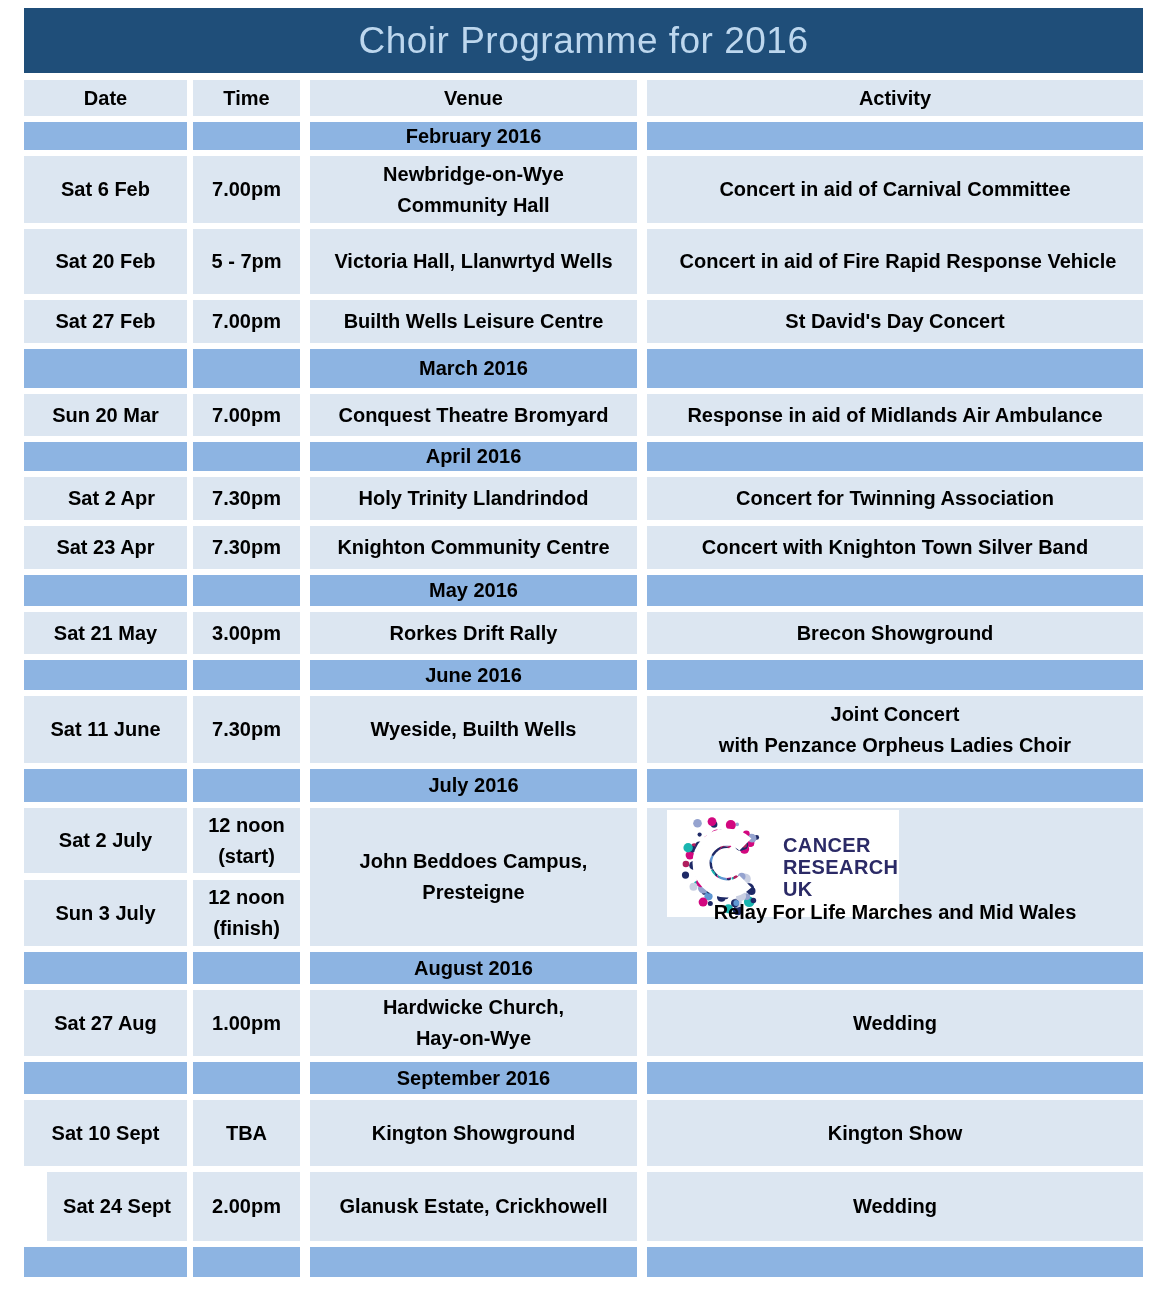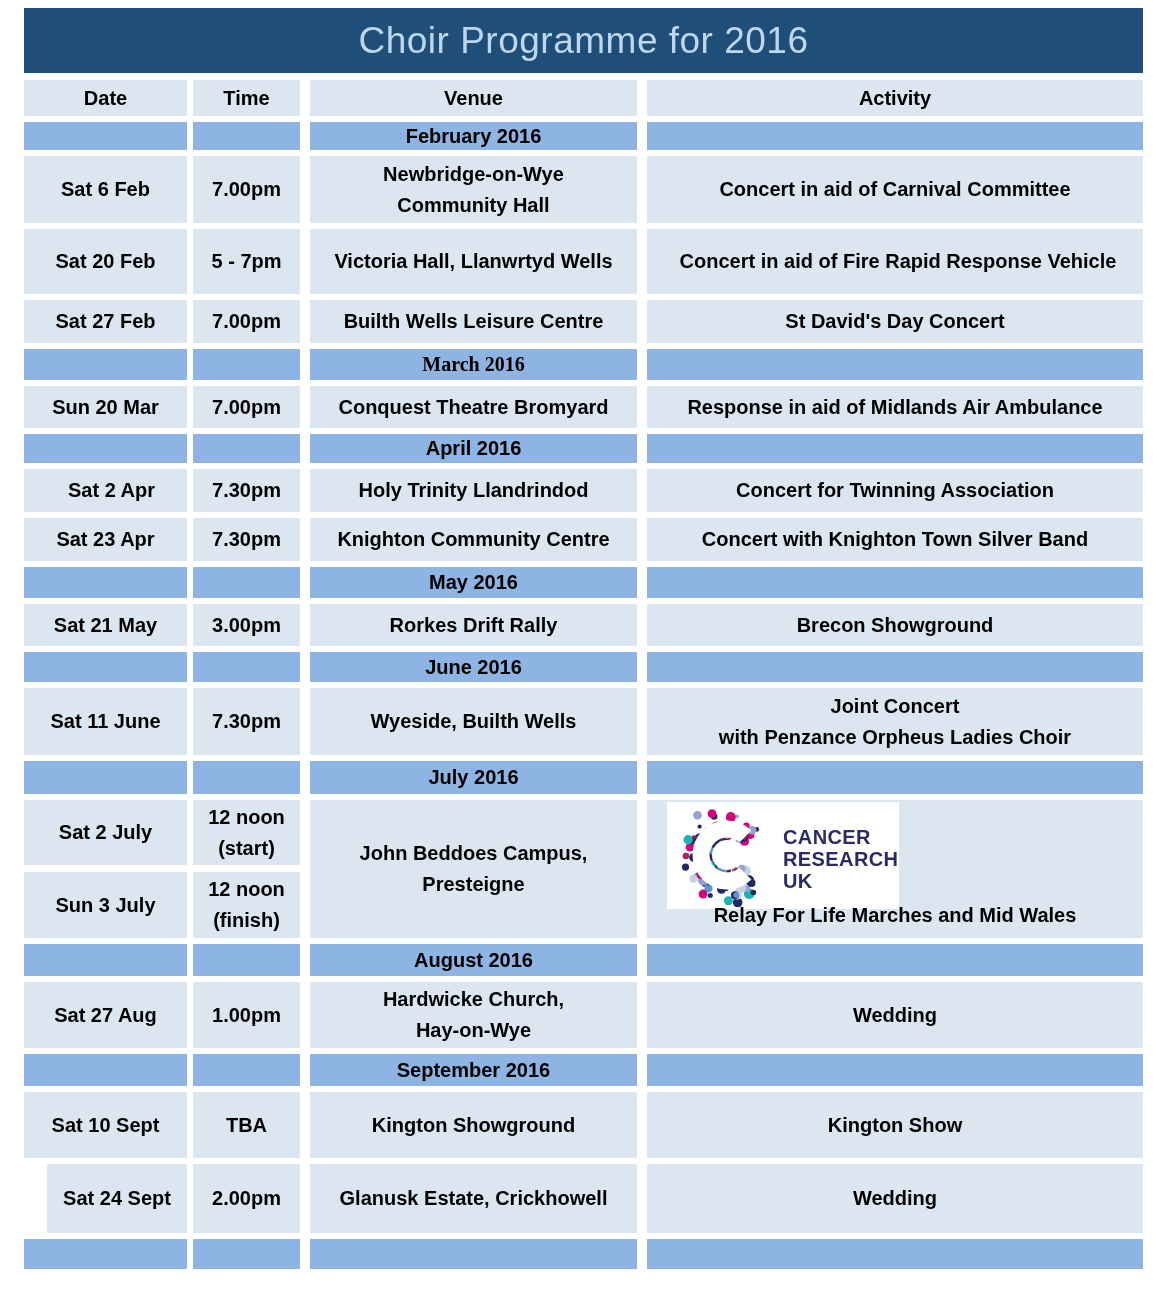--- a/index.html
+++ b/index.html
@@ -25,21 +25,21 @@
   .cell{
     display:flex;align-items:center;justify-content:center;
     text-align:center;font-weight:bold;font-size:20px;color:#000000;
     white-space:pre-line;line-height:1.55;overflow:hidden;
   }
   .light{background:#DCE6F1;}
   .blue{background:#8DB4E2;}
   .header-row{height:36px;}
   .relay-activity{position:relative;}
   .relay-caption{
-    position:absolute;left:0;right:0;bottom:7px;
+    position:absolute;left:0;right:0;bottom:18px;
     text-align:center;font-weight:bold;font-size:20px;color:#000;
   }
   .cruk-box{position:absolute;left:20px;top:2px;background:#ffffff;}
   .cruk-text{
     font-family:"Liberation Sans",sans-serif;
     fill:#2B2A66;font-size:20px;letter-spacing:0.4px;
   }
 </style>
 </head>
 <body>
@@ -76,21 +76,21 @@
         <div class="cell light" style="grid-column: 3;">5 - 7pm</div>
         <div class="cell light" style="grid-column: 5;">Victoria Hall, Llanwrtyd Wells</div>
         <div class="cell light" style="grid-column: 7; padding-left: 6px;">Concert in aid of Fire Rapid Response Vehicle</div>
       </div>
       <div class="grid-row" style="height: 43px;">
         <div class="cell light" style="grid-column: 1;">Sat 27 Feb</div>
         <div class="cell light" style="grid-column: 3;">7.00pm</div>
         <div class="cell light" style="grid-column: 5;">Builth Wells Leisure Centre</div>
         <div class="cell light" style="grid-column: 7;">St David's Day Concert</div>
       </div>
-      <div class="grid-row" style="height: 31px; font-family: Liberation Serif, serif;">
+      <div class="grid-row" style="height: 39px;">
         <div class="cell blue" style="grid-column: 1;"></div>
         <div class="cell blue" style="grid-column: 3;"></div>
         <div class="cell blue" style="grid-column: 5;">March 2016</div>
         <div class="cell blue" style="grid-column: 7;"></div>
       </div>
       <div class="grid-row" style="height: 42px;">
         <div class="cell light" style="grid-column: 1;">Sun 20 Mar</div>
         <div class="cell light" style="grid-column: 3;">7.00pm</div>
         <div class="cell light" style="grid-column: 5;">Conquest Theatre Bromyard</div>
         <div class="cell light" style="grid-column: 7;">Response in aid of Midlands Air Ambulance</div>

